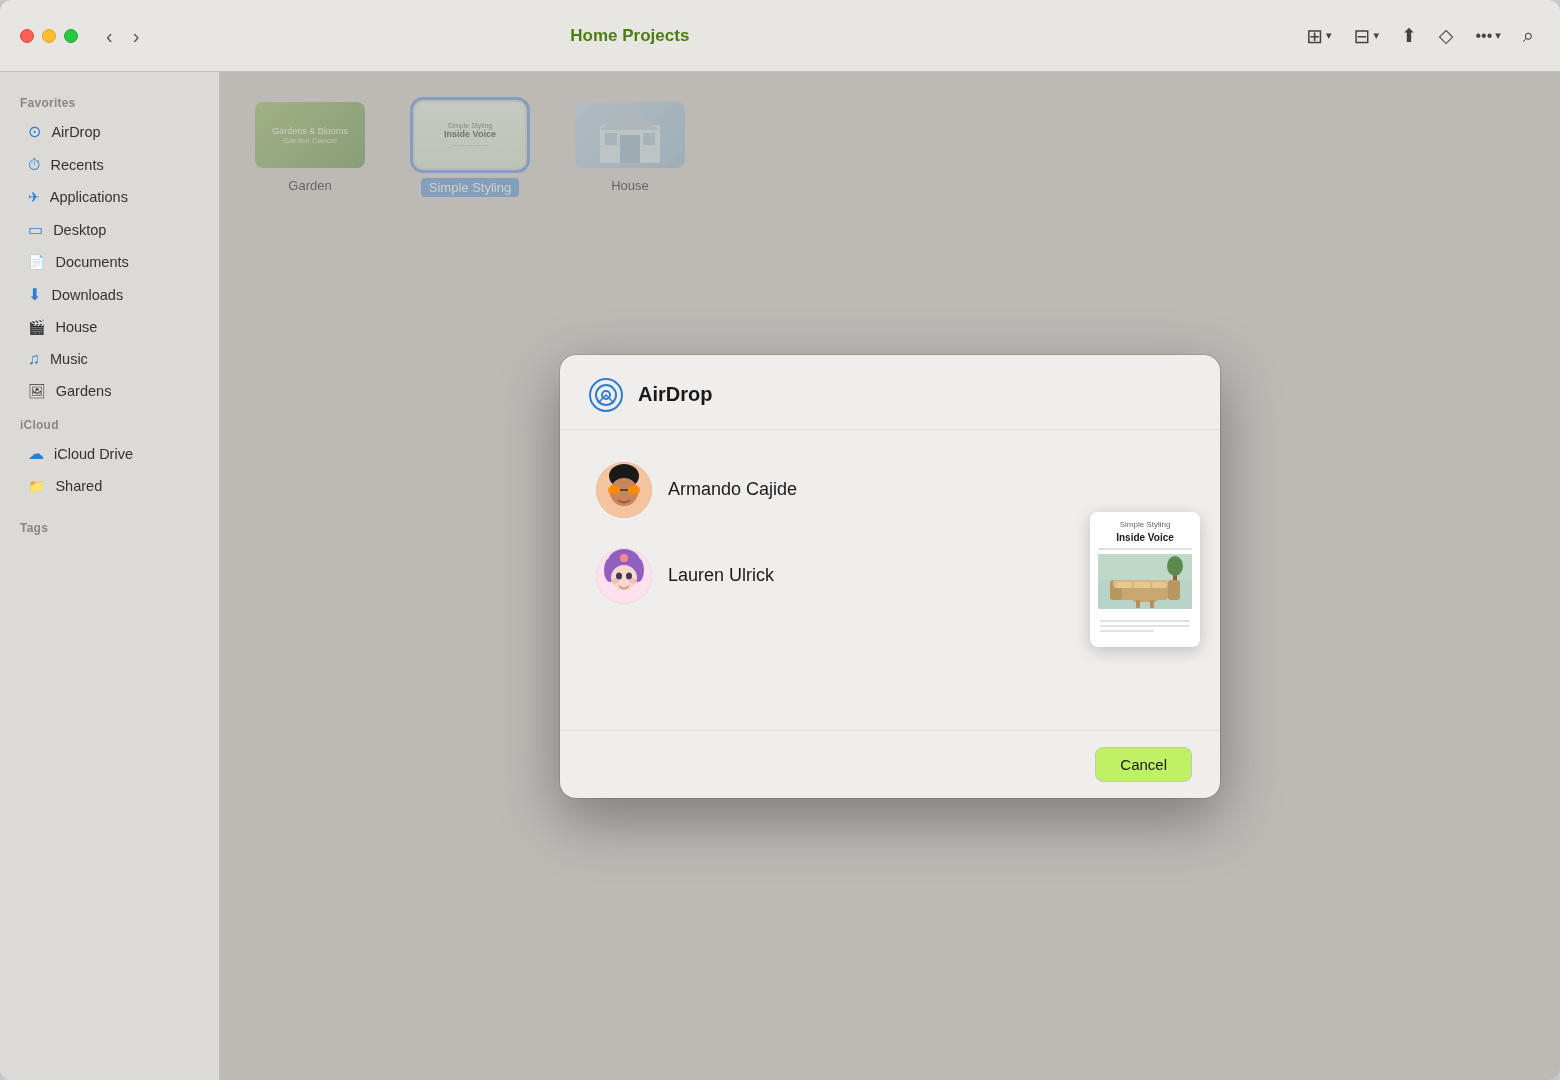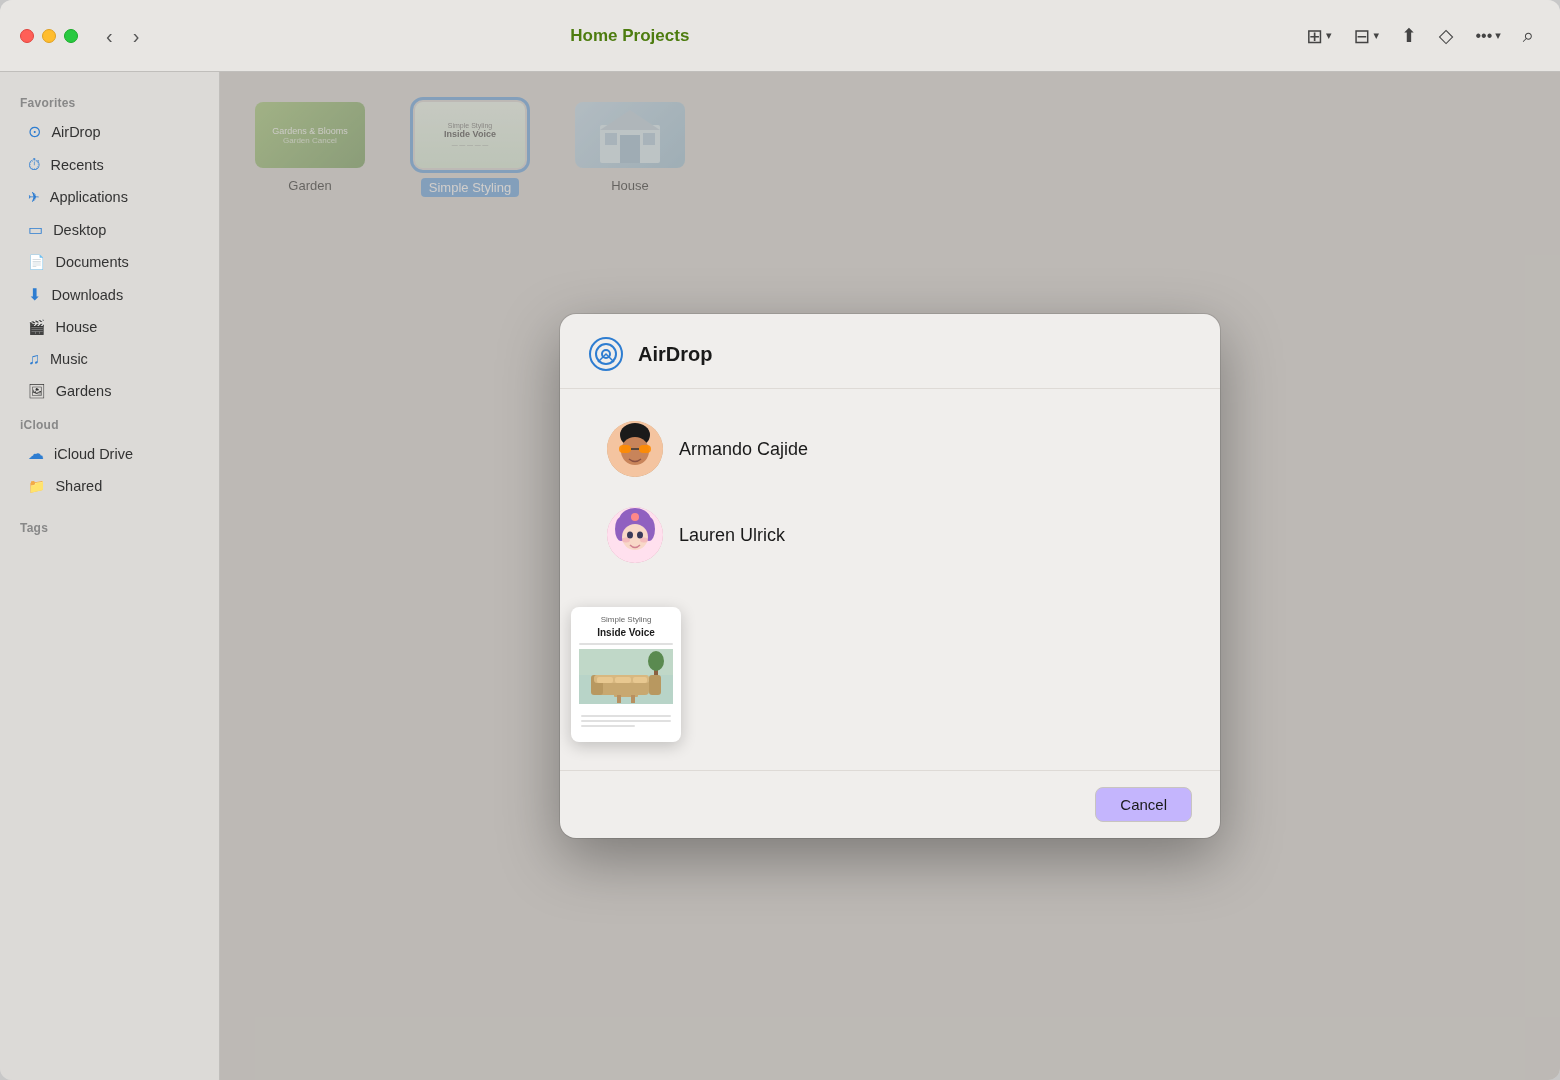--- a/index.html
+++ b/index.html
@@ -252,24 +252,23 @@
       flex-shrink: 0;
     }
 
     .modal-title {
       font-size: 20px;
       font-weight: 600;
       color: #1a1a1a;
     }
 
     .modal-body {
-      padding: 8px 11px;
+      padding: 8px 0;
       display: flex;
       min-height: 300px;
-      flex-direction: column;
     }
 
     .contacts-list {
       flex: 1;
       padding: 8px 0;
     }
 
     .contact-item {
       display: flex;
       align-items: center;
@@ -365,21 +364,21 @@
 
     
     .modal-footer {
       padding: 16px 28px;
       border-top: 1px solid #dedad6;
       display: flex;
       justify-content: flex-end;
     }
 
     .cancel-btn {
-      background: #c4b5fd;
+      background: #bef264;
       border: 1px solid #c8c4c0;
       border-radius: 8px;
       padding: 8px 24px;
       font-size: 15px;
       font-weight: 500;
       color: #1a1a1a;
       cursor: pointer;
     }
   </style>
 </head>

